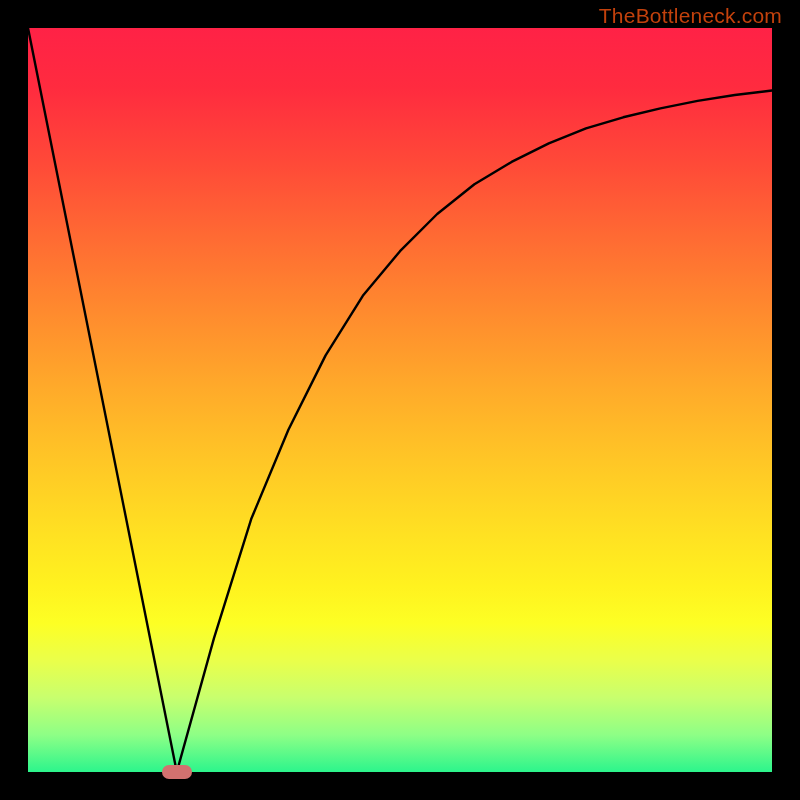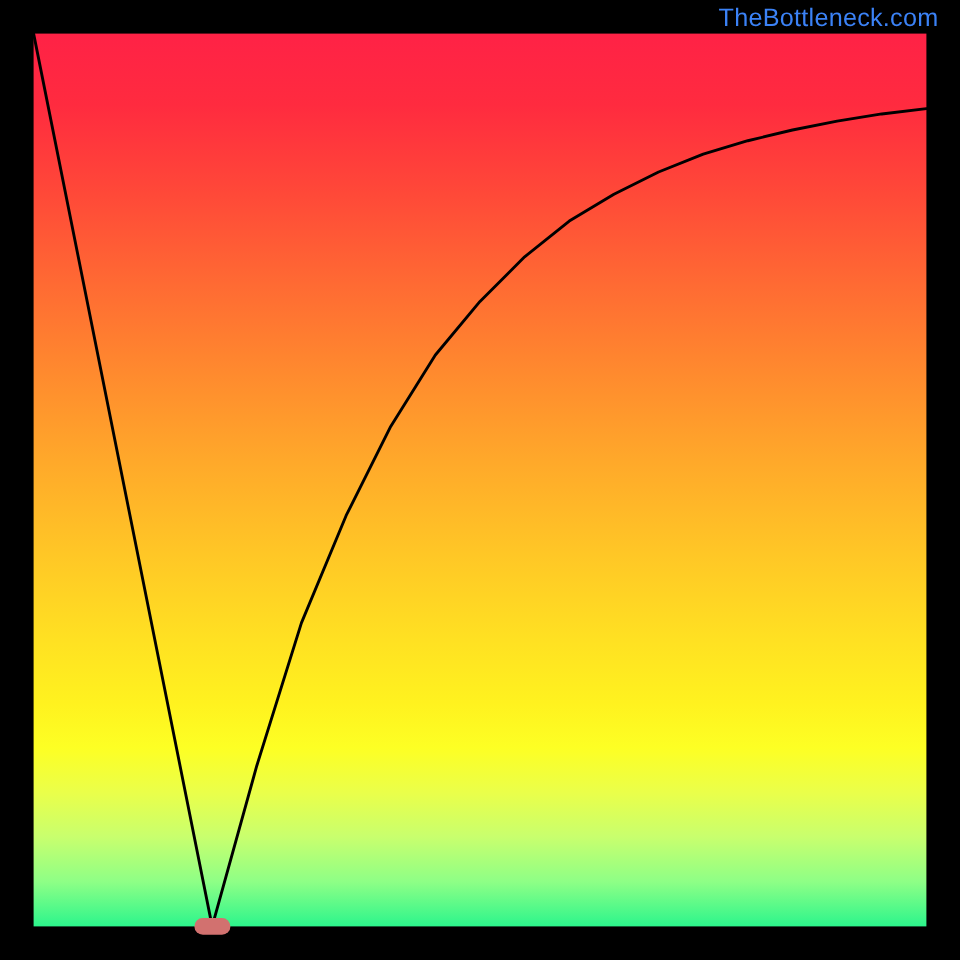--- a/index.html
+++ b/index.html
@@ -8,21 +8,21 @@
     width: 800px;
     height: 800px;
     background: #000;
     position: relative;
     font-family: Arial, Helvetica, sans-serif;
   }
   .watermark {
     position: absolute;
     top: 4px;
     right: 18px;
-    color: #3b82f6;
+    color: #c2410c;
     font-size: 21px;
     font-weight: 500;
     letter-spacing: 0.2px;
     z-index: 10;
     user-select: none;
   }
   .frame {
     position: absolute;
     top: 28px;
     left: 28px;

